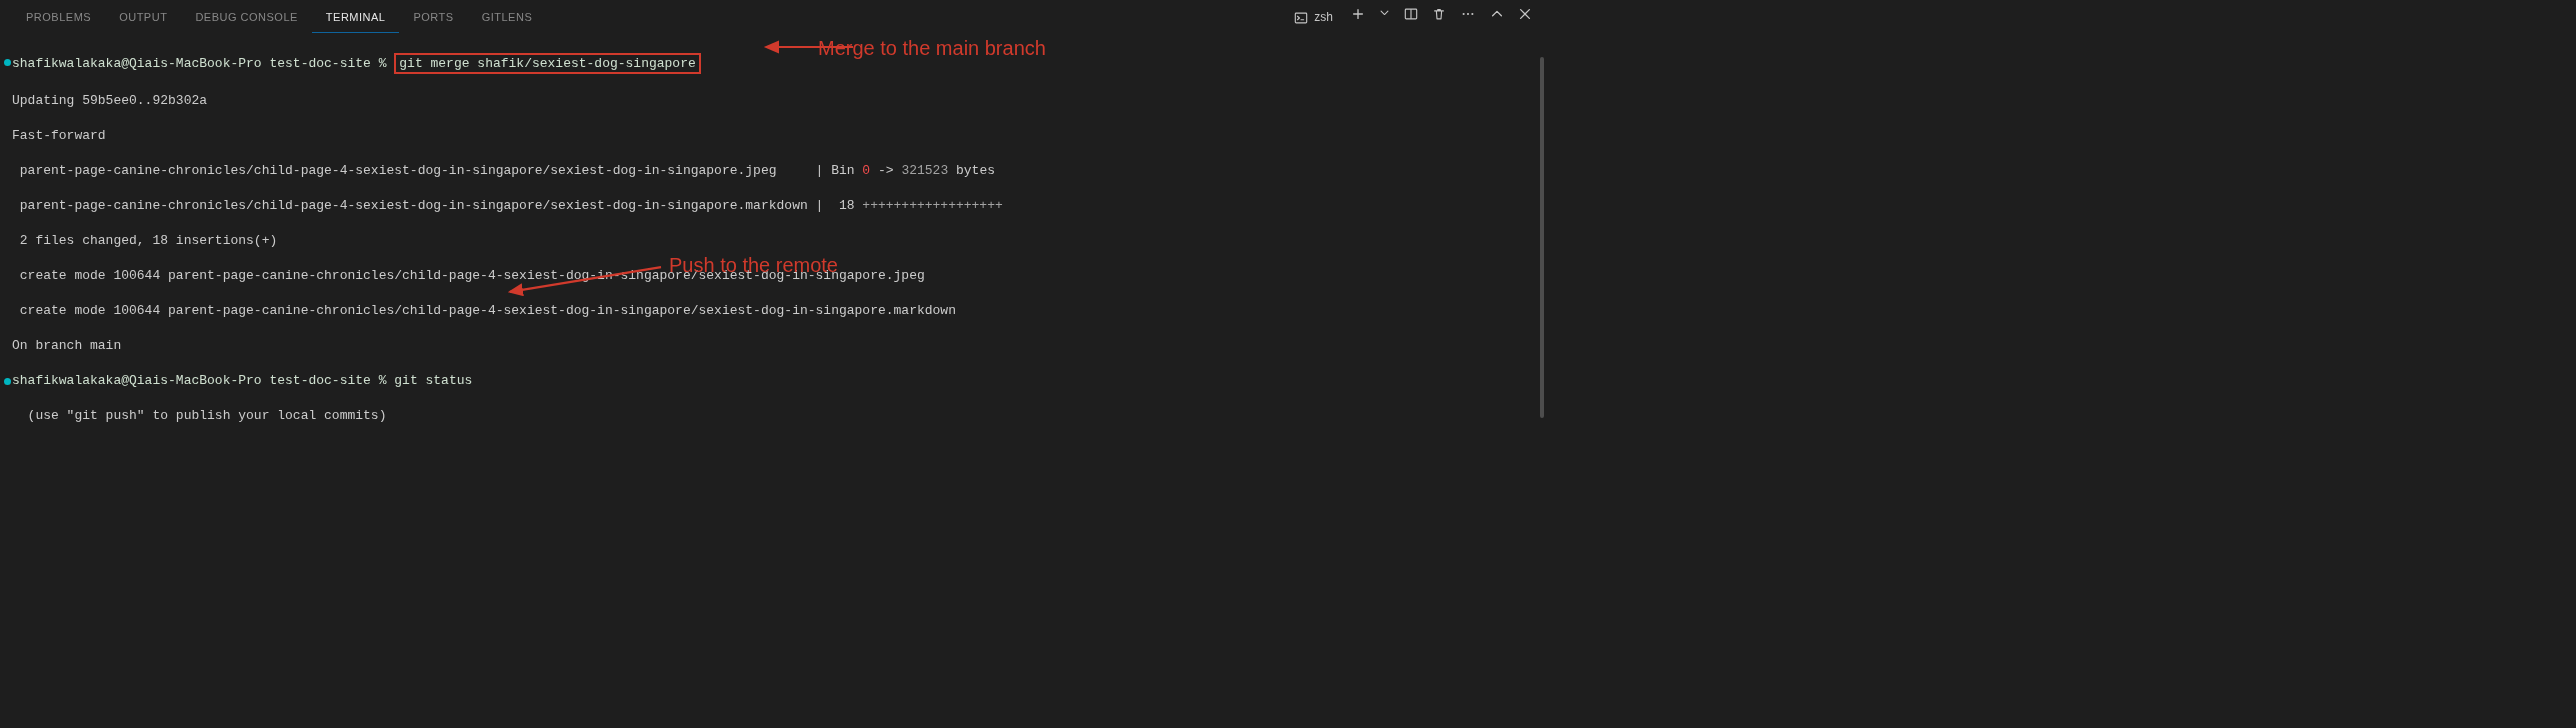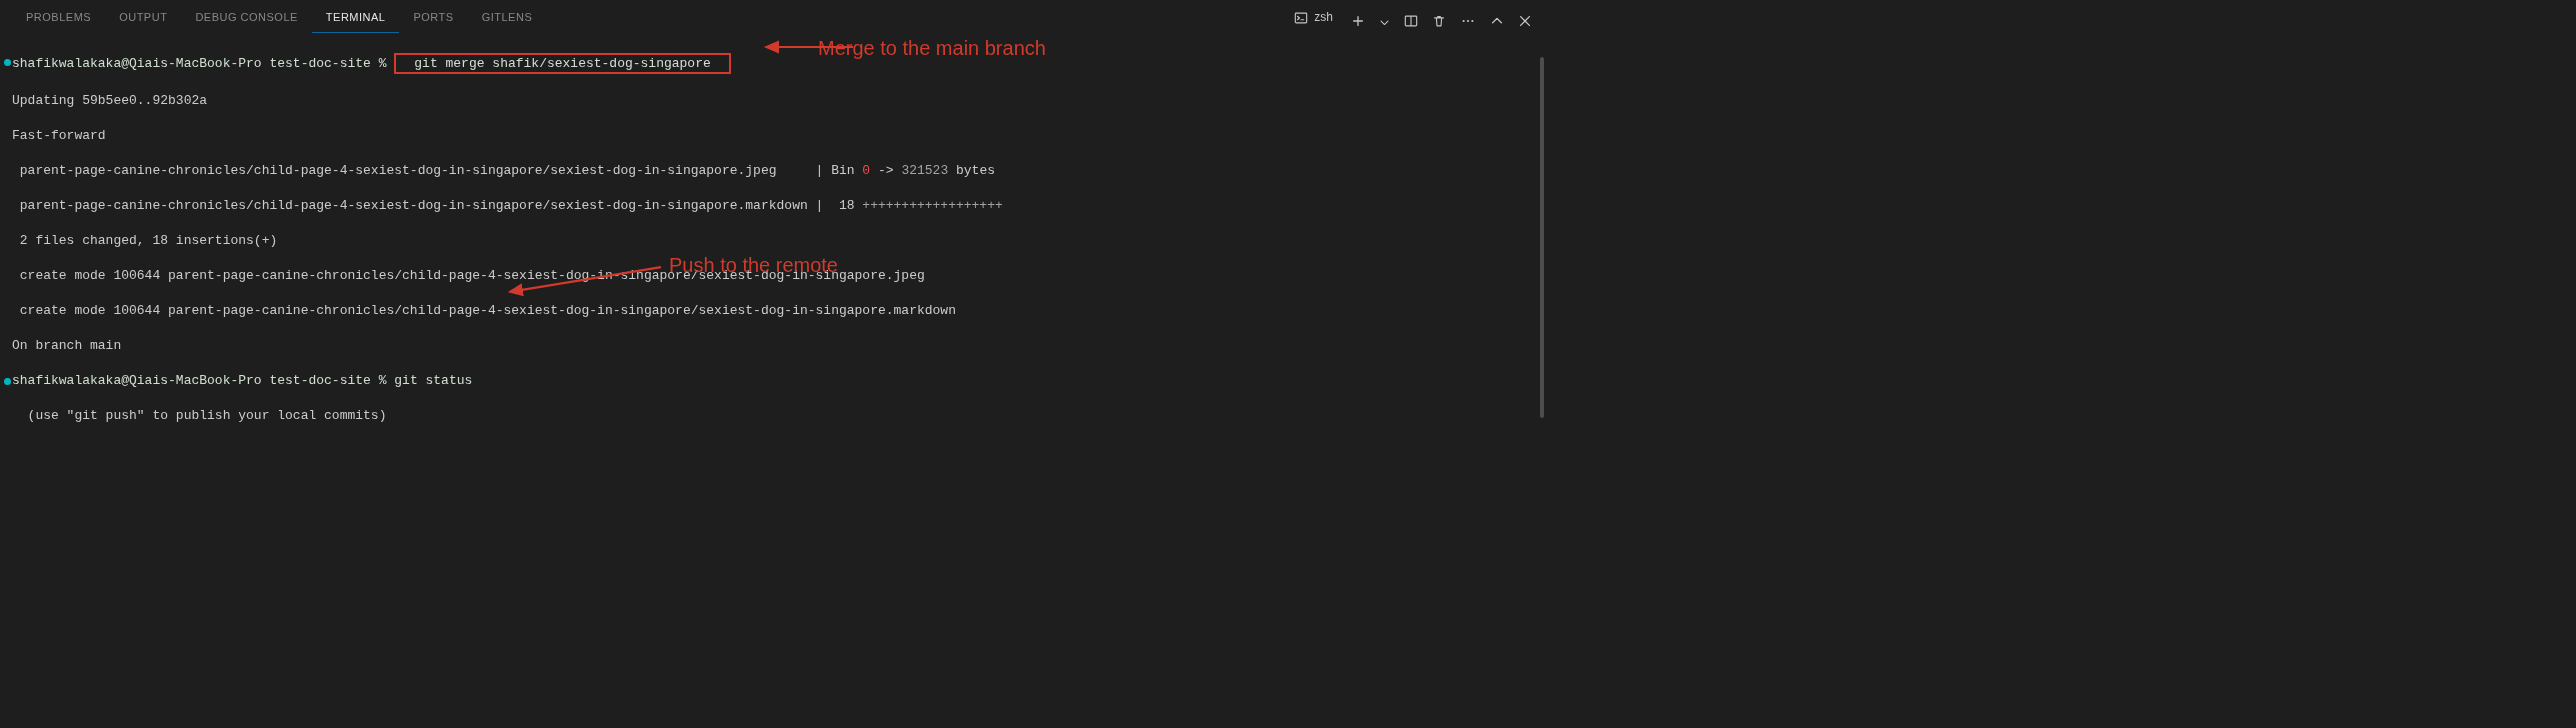--- a/index.html
+++ b/index.html
@@ -30,21 +30,21 @@
     cursor: pointer;
     color: #888;
   }
   .tabbar .tab.active {
     color: #e7e7e7;
     border-bottom: 1px solid #0e639c;
   }
   .tabbar .spacer { flex: 1; }
   .tabbar .right {
     display: flex;
-    align-items: flex-end;
+    align-items: flex-start;
     gap: 14px;
     color: #c5c5c5;
     font-size: 12px;
   }
   .tabbar .right .shellgroup {
     display: flex;
     align-items: center;
     gap: 6px;
     padding: 2px 4px;
   }
@@ -68,21 +68,21 @@
     background: #00b6c1;
   }
   .prompt { color: #cfe0d0; }
   .cmd { color: #cfe0d0; }
   .txt { color: #cccccc; }
   .red { color: #f14c4c; }
   .green { color: #a3a3a3; }
 
   .boxed {
     border: 2px solid #d13a2c;
-    padding: 0 18px;
+    padding: 0 3px;
     display: inline-block;
   }
 
   .annot {
     position: absolute;
     color: #d13a2c;
     font-family: -apple-system, "Segoe UI", sans-serif;
     font-size: 20px;
     font-weight: 400;
     pointer-events: none;

